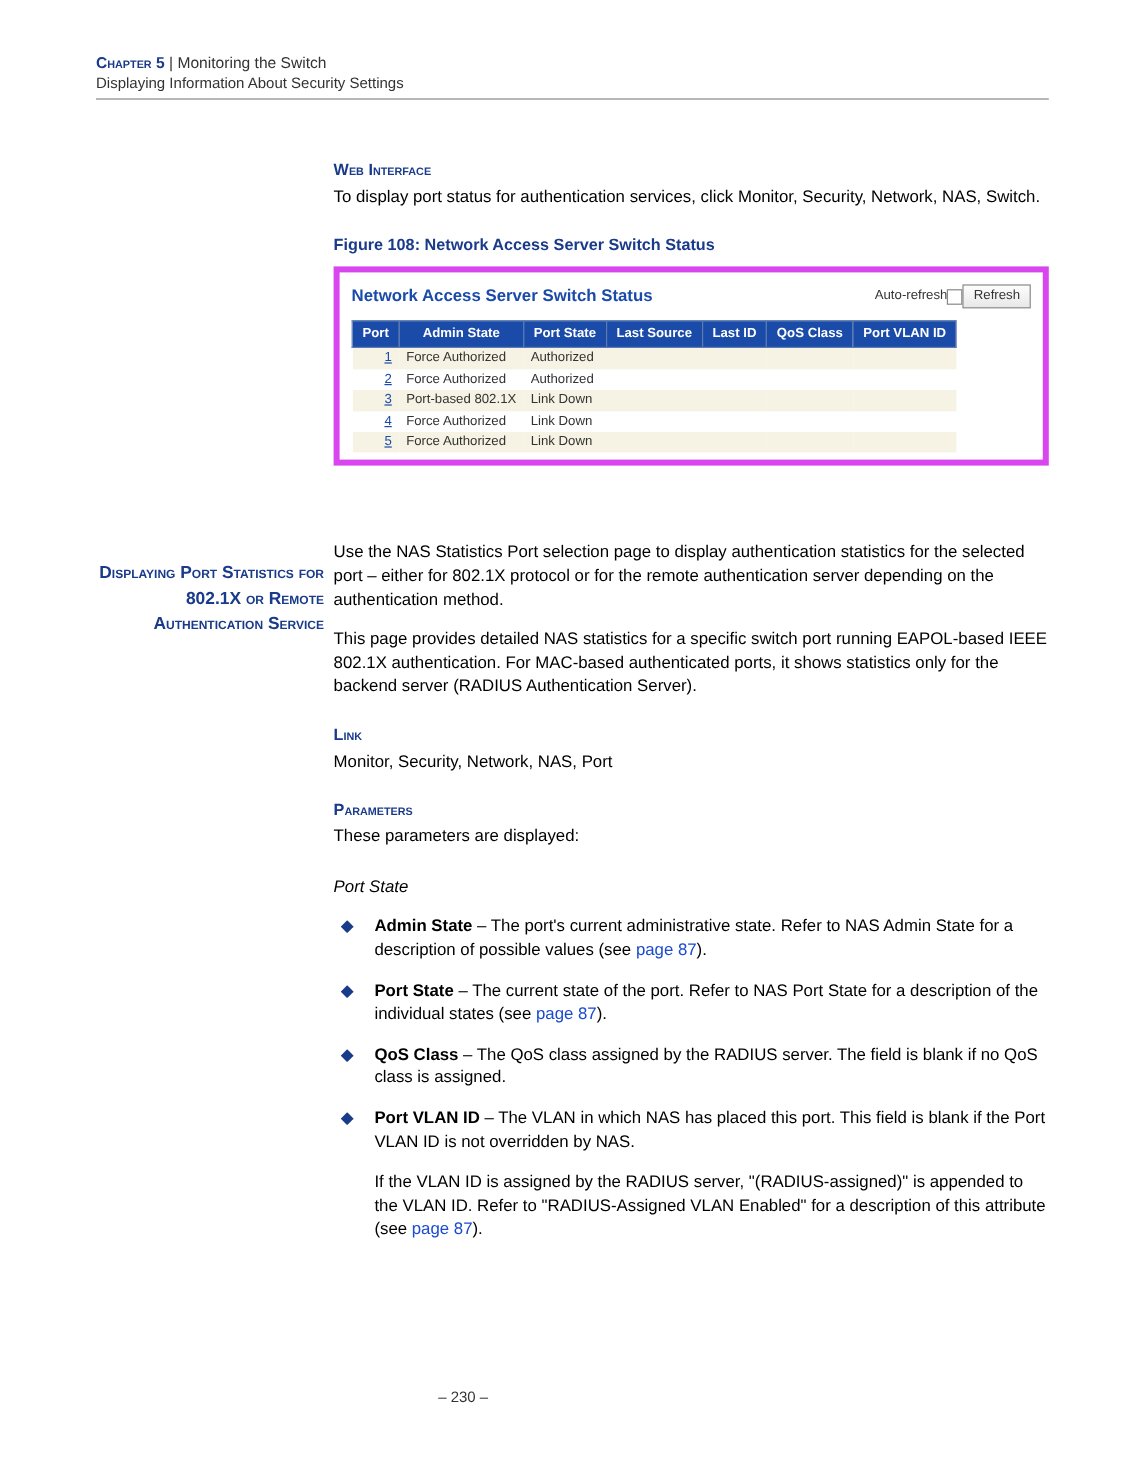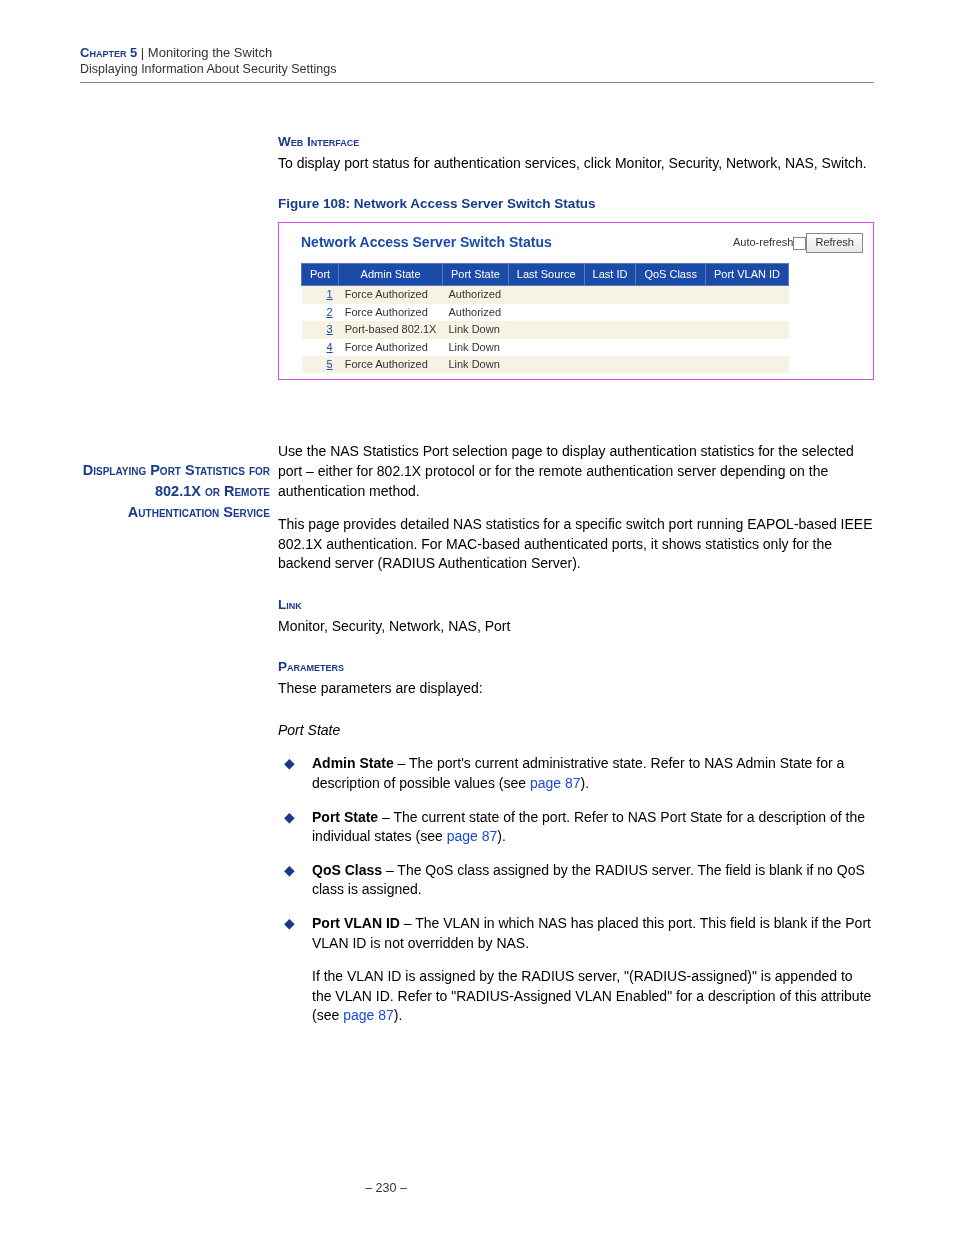--- a/index.html
+++ b/index.html
@@ -73,24 +73,24 @@
     margin-top: 2px;
     font-size: 14px;
   }
   .fig-caption {
     color: #1a3a8a;
     font-weight: bold;
     font-size: 13.5px;
     margin-top: 22px;
   }
   .screenshot {
-    border: 1px solid #d946ef;
+    border: 5px solid #d946ef;
     margin-top: 8px;
     background: #fff;
-    padding: 10px 10px 6px 22px;
+    padding: 10px 10px 6px 10px;
     font-family: Arial, sans-serif;
   }
   .ss-top {
     display: flex;
     justify-content: space-between;
     align-items: center;
   }
   .ss-title {
     color: #1a4ba8;
     font-weight: bold;
@@ -118,21 +118,21 @@
     color: #333;
   }
   table.ss-tbl {
     border-collapse: collapse;
     margin-top: 10px;
     font-size: 11px;
   }
   table.ss-tbl th {
     background: #1a4ba8;
     color: #fff;
-    font-weight: normal;
+    font-weight: bold;
     border: 1px solid #5a7ab0;
     padding: 3px 8px;
     white-space: nowrap;
   }
   table.ss-tbl td {
     padding: 1px 6px;
     color: #333;
     white-space: nowrap;
   }
   table.ss-tbl tr.odd td { background: #f6f3e4; }
@@ -157,21 +157,21 @@
     line-height: 1.4;
   }
   .bullet-body b { font-weight: bold; }
   .bullet-sub {
     margin-top: 14px;
   }
   .link { color: #1a4bd0; }
   .italic { font-style: italic; }
   .footer {
     position: absolute;
-    bottom: 40px;
+    bottom: 64px;
     left: 0;
     width: 772px;
     text-align: center;
     font-size: 12.5px;
     color: #333;
   }
 </style>
 </head>
 <body>
 

